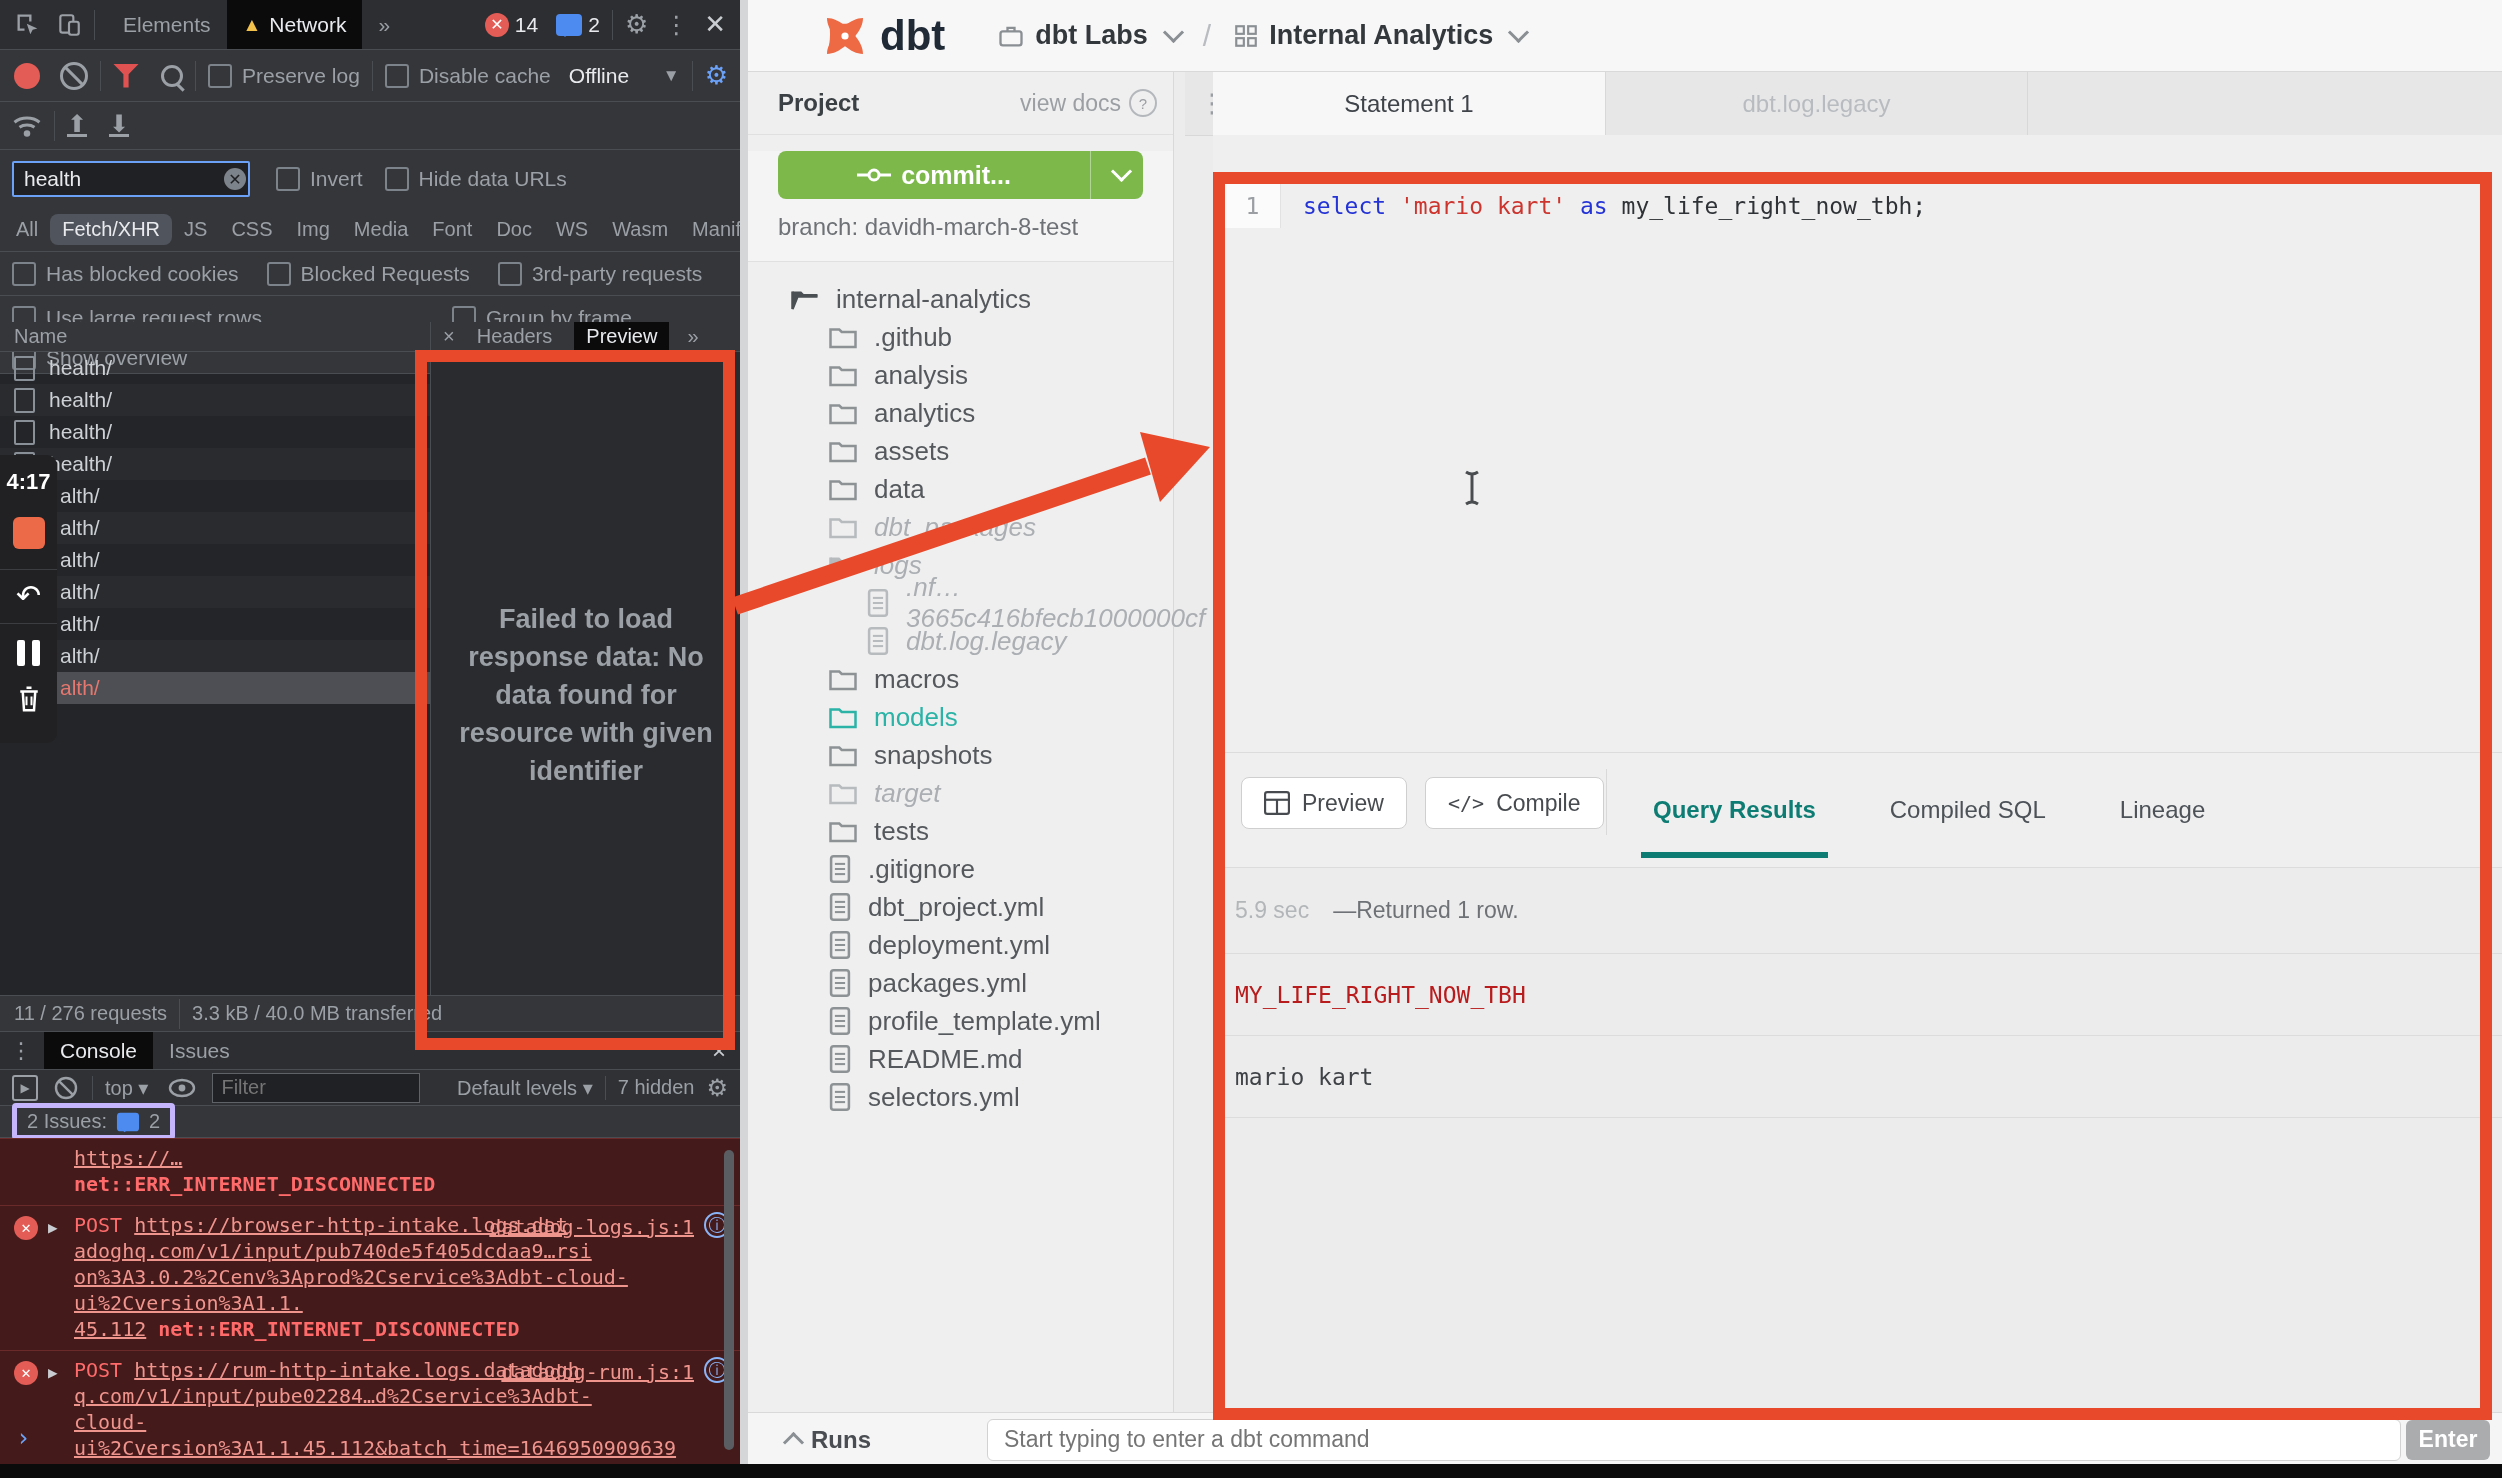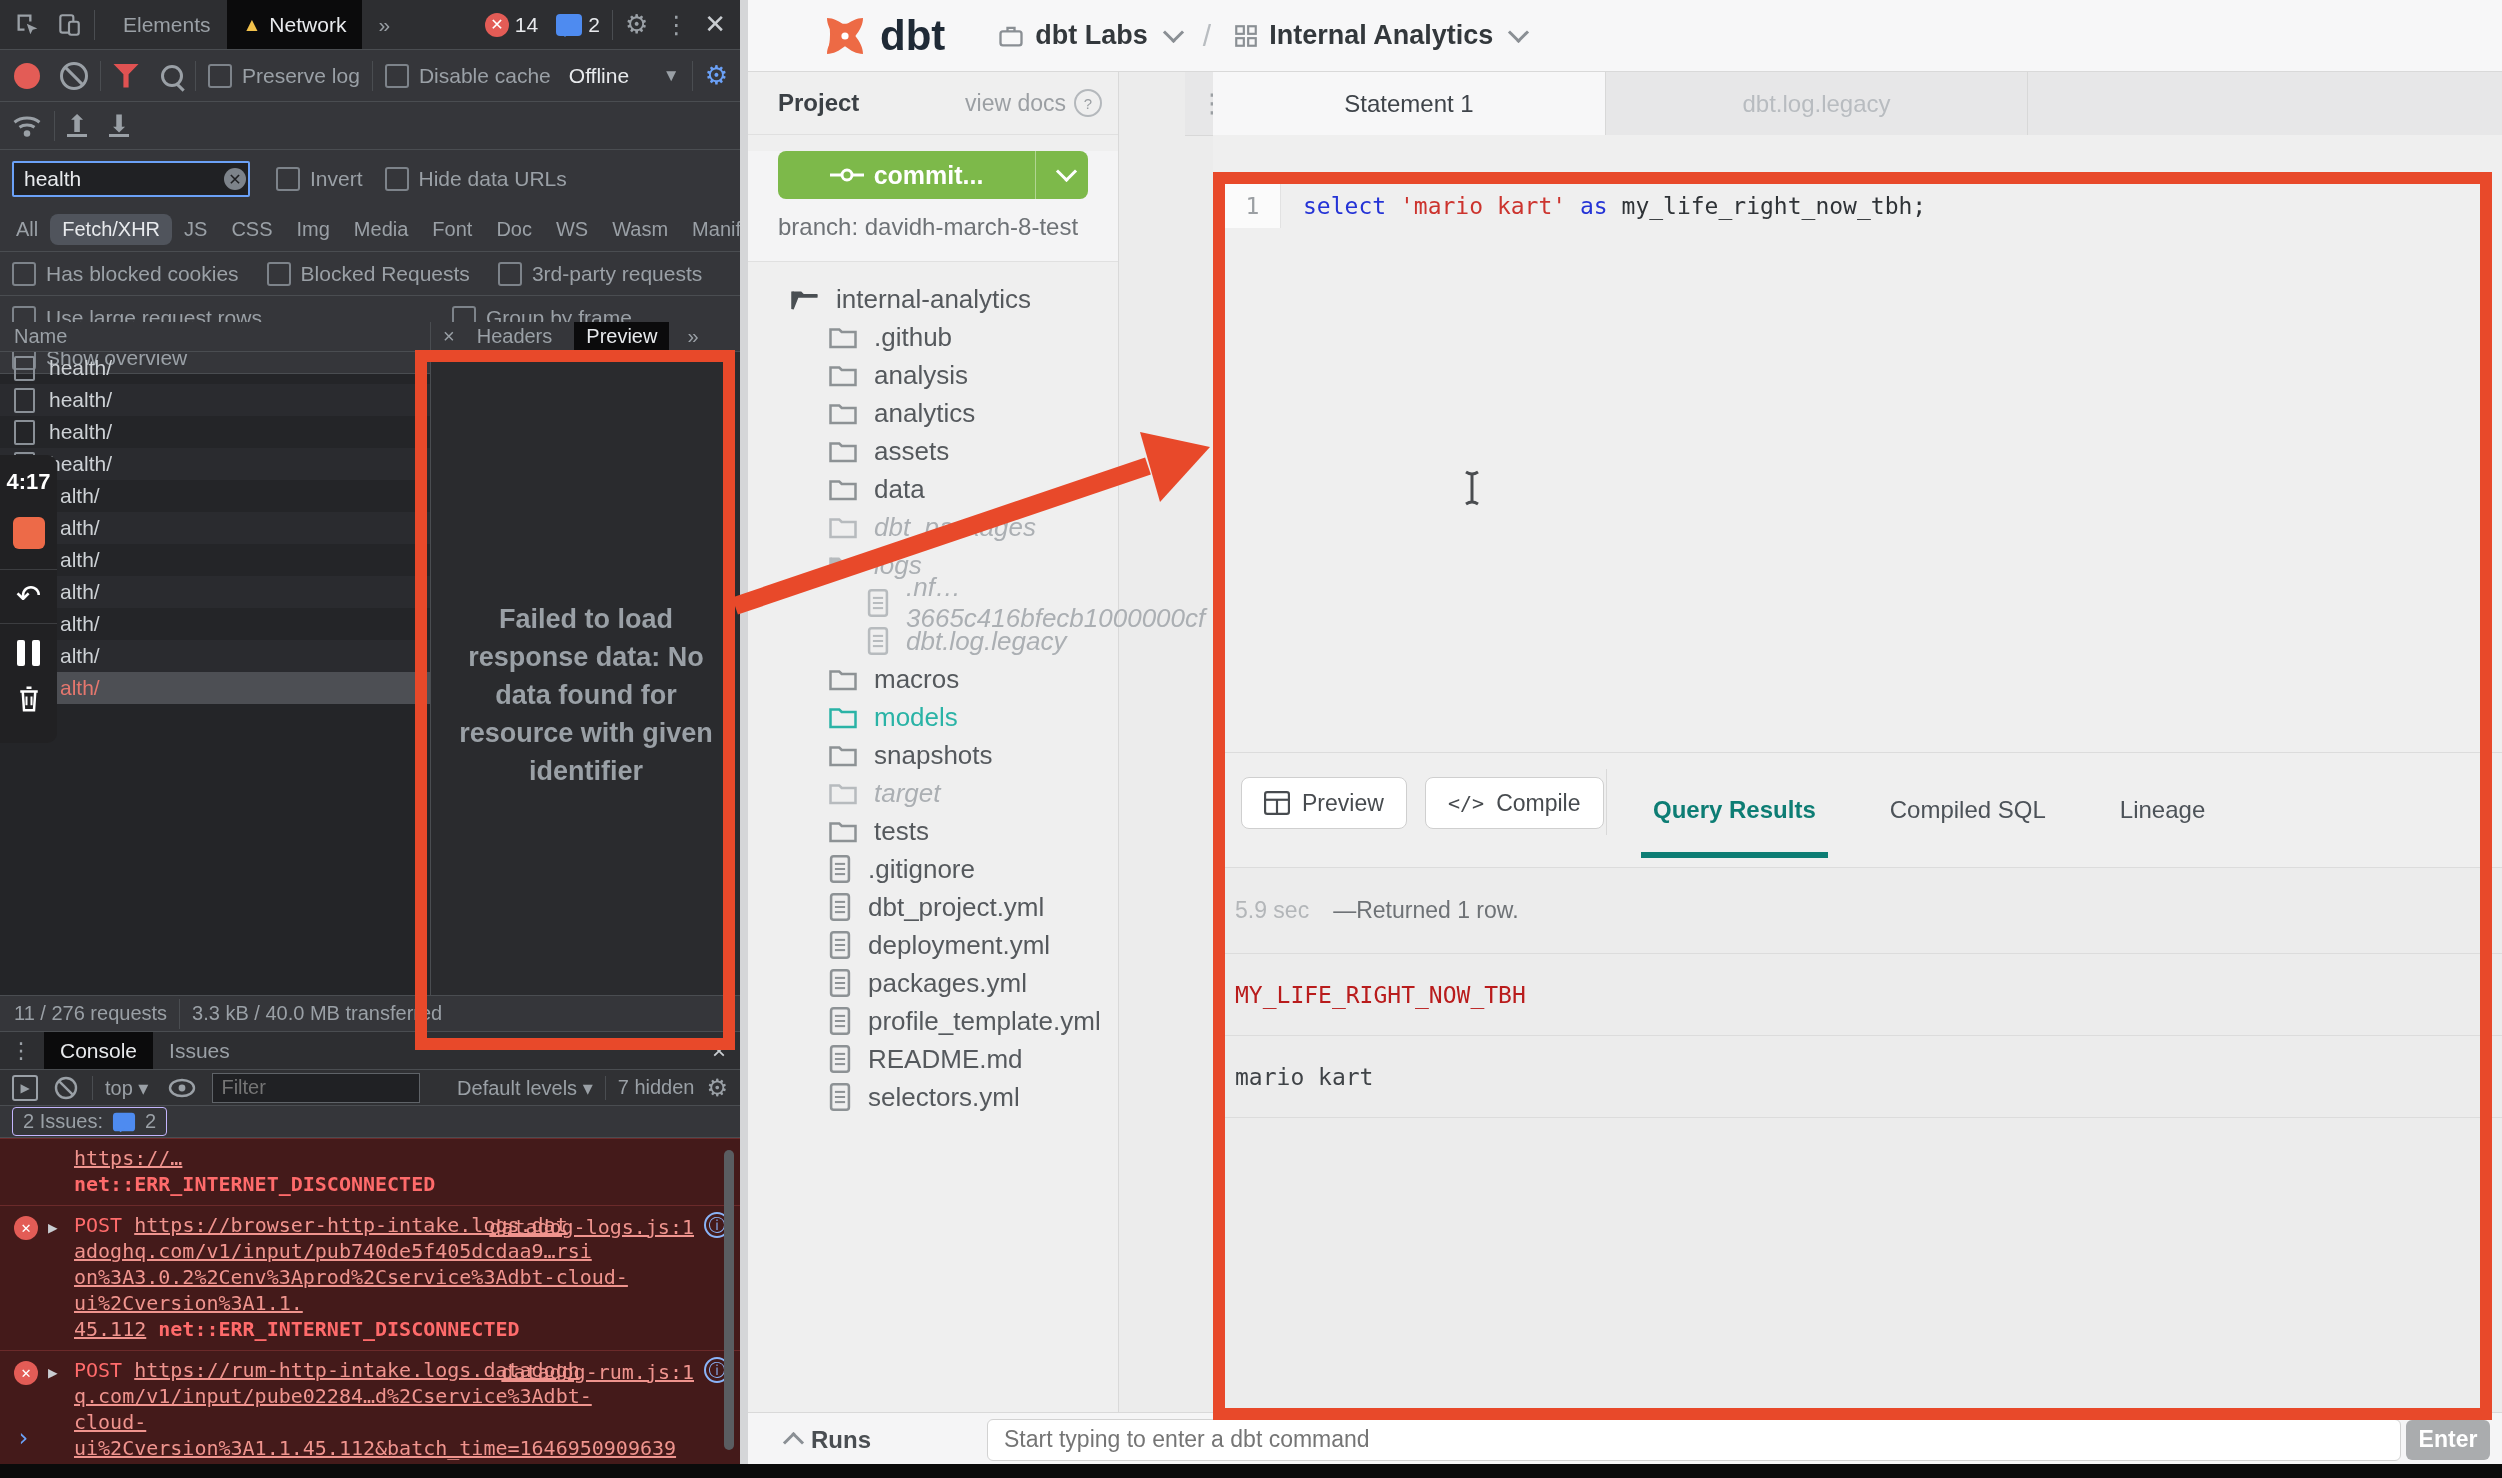--- a/index.html
+++ b/index.html
@@ -69,21 +69,21 @@
   .rec-sep{width:100%;height:1px;background:#3c3d40;}
   
   #gap{left:740px;top:0;width:8px;height:1478px;background:#d5d6d8;}
   #dbt{left:748px;top:0;width:1754px;height:1478px;background:#ececec;color:#3c3f42;}
   #dbt-header{position:absolute;left:0;top:0;width:1754px;height:72px;background:#f7f7f8;
               border-bottom:1px solid #d9d9d9;display:flex;align-items:center;box-sizing:border-box;}
   .crumb{font-size:27px;font-weight:bold;color:#33383c;display:flex;align-items:center;gap:10px;}
   .chev{width:12px;height:12px;border-right:3px solid #8a8f94;border-bottom:3px solid #8a8f94;
         transform:rotate(45deg);margin:-6px 0 0 8px;}
   .hline{width:34px;height:4px;background:#9aa0a5;border-radius:2px;margin:5px 0;}
-  #project-panel{position:absolute;left:0;top:72px;width:371px;height:1340px;background:#efefef;border-right:1px solid #d9d9d9;box-sizing:border-box;}
+  #project-panel{position:absolute;left:0;top:72px;width:426px;height:1340px;background:#efefef;border-right:1px solid #d9d9d9;box-sizing:border-box;}
   .tree-item{position:absolute;display:flex;align-items:center;gap:16px;font-size:26px;color:#55595d;height:38px;}
   .tree-item.muted{color:#abafb3;font-style:italic;}
   .tree-item.accent{color:#2ab3a6;}
   .tab{position:absolute;top:0;height:63px;display:flex;align-items:center;justify-content:center;
        font-size:24px;box-sizing:border-box;border-right:1px solid #d8d8d8;}
   .btn{display:flex;align-items:center;gap:12px;background:#fff;border:1px solid #cfcfcf;border-radius:8px;
        font-size:23px;color:#474b4f;padding:0 22px;height:52px;box-sizing:border-box;}
   .rtab{font-size:24px;color:#4c5258;}
   .rtab.active{color:var(--teal);font-weight:bold;}
   
@@ -300,21 +300,21 @@
       </span>
     <input style="margin-left: 16px; width: 190px; height: 28px; background: rgb(32, 33, 36); border: 1px solid rgb(95, 99, 104); color: rgb(232, 234, 237); font-size: 20px; padding: 0px 8px;" placeholder="Filter">
     <div style="flex:1"></div>
     <span><span>Default levels</span> ▾</span>
     <span class="vdiv" style="height:24px;"></span>
     <span>7 hidden</span>
     <span class="ic" style="font-size:24px;color:#9aa0a6;margin:0 12px;">⚙</span>
   </div>
 
   <div class="dt-row" style="top:1106px;height:32px;font-size:20px;">
-    <span style="margin-left:12px;border:1px solid #c4b5fd;border-radius:4px;padding:2px 10px;display:inline-flex;align-items:center;gap:8px;">
+    <span style="margin-left:12px;border:5px solid #c4b5fd;border-radius:4px;padding:2px 10px;display:inline-flex;align-items:center;gap:8px;">
       <span>2 Issues:</span>
       <span class="bubble" style="transform:scale(.85);"></span>
       <span>2</span>
     </span>
   </div>
 
   <div class="abs mono" id="dt-console-errors" style="left:0;top:1138px;width:740px;">
       <div class="c-err">
         <div><span class="k-link">https://…</span></div>
         <div><span class="k-err">net::ERR_INTERNET_DISCONNECTED</span></div>

